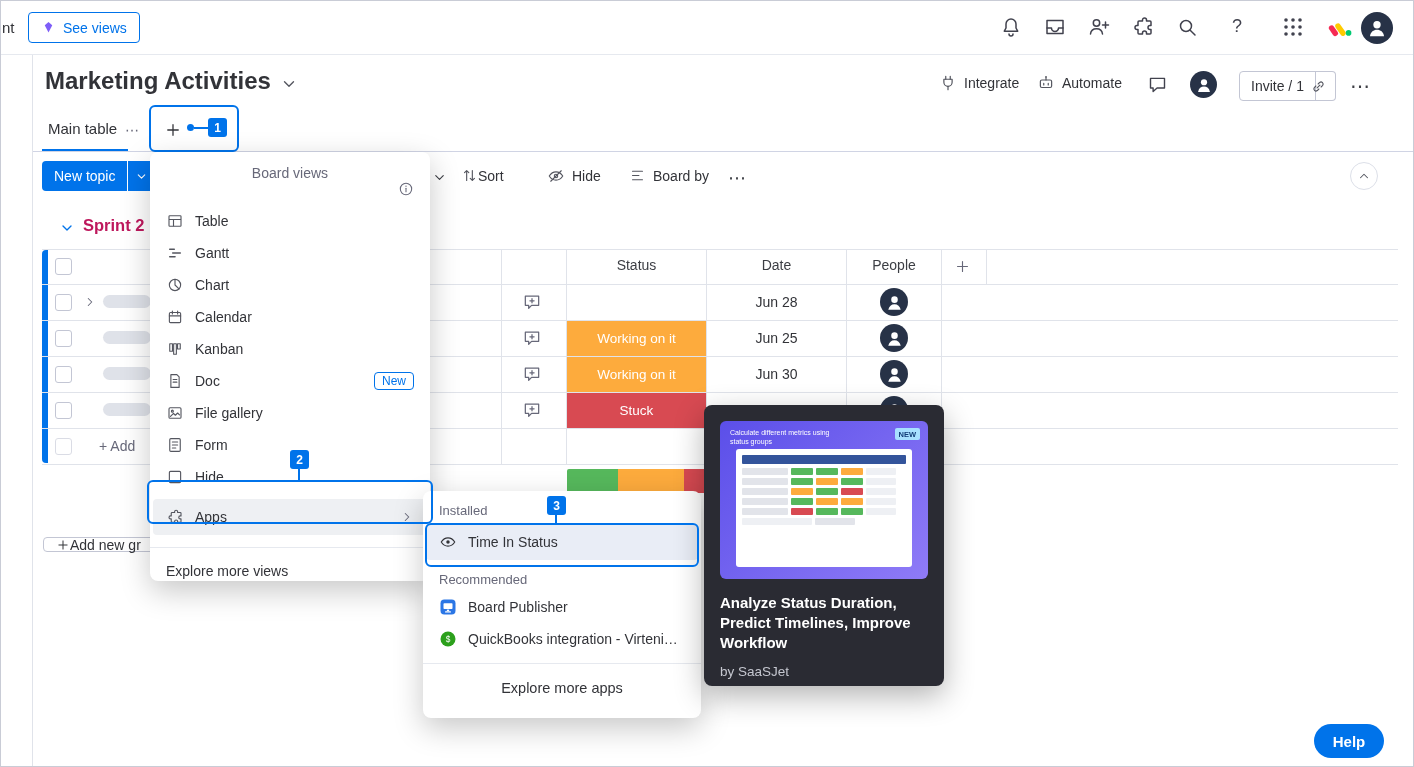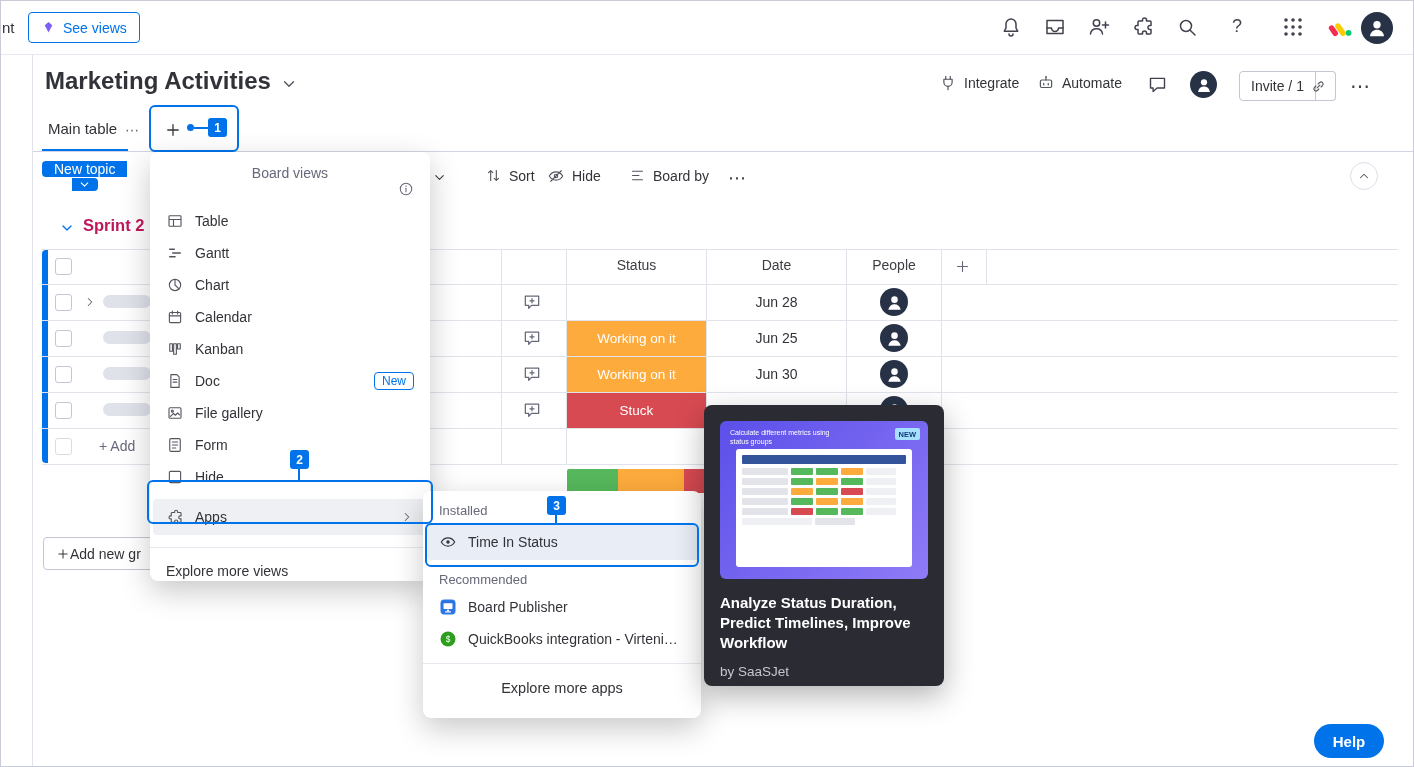--- a/index.html
+++ b/index.html
@@ -169,35 +169,35 @@
           <path d="M12 5v14M5 12h14"></path>
         </svg>
       </span>
   </div>
 
   <div class="ann" style="left:148px;top:104px;width:90px;height:47px;z-index:30;"></div>
   <div class="abs" style="left:186px;top:123px;width:7px;height:7px;border-radius:50%;background:#0073ea;z-index:60;"></div>
   <div class="conn" style="left:193px;top:125.5px;width:14px;height:2px;"></div>
   <div class="step" style="left:207px;top:117px;">1</div>
 
-  <div class="abs flex" style="left:41px;top:160px;height:30px;flex-direction:column;">
+  <div class="abs flex" style="left:41px;top:160px;height:30px;">
     <span class="flex" style="background:#0073ea;color:#fff;height:30px;padding:0 12px;border-radius:4px 0 0 4px;font-size:14px;">New topic</span>
     <span style="width:1px;height:30px;background:rgba(255,255,255,.35);"></span>
     <span class="flex" style="background:#0073ea;width:26px;height:30px;border-radius:0 4px 4px 0;justify-content:center;color:#fff;">
         <svg width="13" height="13" viewBox="0 0 24 24" fill="none" stroke="currentColor" stroke-width="2" stroke-linecap="round" stroke-linejoin="round">
           <path d="M6 9l6 6 6-6"></path>
         </svg>
       </span>
   </div>
   <span class="abs ic" style="left:431px;top:169px;color:#3c3e44;">
       <svg width="15" height="15" viewBox="0 0 24 24" fill="none" stroke="currentColor" stroke-width="1.8" stroke-linecap="round" stroke-linejoin="round">
         <path d="M6 9l6 6 6-6"></path>
       </svg>
     </span>
-  <div class="abs flex" style="left:484px;top:166px;gap:7px;">
+  <div class="abs flex" style="left:460px;top:166px;">
     <span class="ic">
         <svg width="17" height="17" viewBox="0 0 24 24" fill="none" stroke="currentColor" stroke-width="1.6" stroke-linecap="round" stroke-linejoin="round">
           <path d="M8 5v14M5 8l3-3 3 3"></path>
           <path d="M16 5v14M13 16l3 3 3-3"></path>
         </svg>
       </span>
     <span>Sort</span>
   </div>
   <div class="abs flex" style="left:546px;top:166px;gap:7px;">
     <span class="ic">
@@ -331,21 +331,21 @@
 
   <div class="abs chk" style="left:54px;top:437px;opacity:.6;"></div>
   <span class="abs" style="left:98px;top:437px;color:#676879;">+ Add</span>
 
   <div class="abs flex" style="left:566px;top:468px;width:139px;height:24px;border-radius:2px;overflow:hidden;">
     <span style="height: 100%; background: rgb(86, 184, 92); width: 37%;"></span>
     <span style="height: 100%; background: rgb(253, 171, 61); width: 47%;"></span>
     <span style="height: 100%; background: rgb(216, 74, 82); width: 16%;"></span>
   </div>
 
-  <div class="abs flex" style="left:42px;top:536px;width:150px;height:33px;border:1px solid #c3c6d4;border-radius:4px;gap:0;padding:0 12px;background:#fff;">
+  <div class="abs flex" style="left:42px;top:536px;width:150px;height:15px;border:1px solid #c3c6d4;border-radius:4px;gap:0;padding:0 12px;background:#fff;">
     <span class="ic" style="color:#323338;">
         <svg width="14" height="14" viewBox="0 0 24 24" fill="none" stroke="currentColor" stroke-width="1.7" stroke-linecap="round">
           <path d="M12 5v14M5 12h14"></path>
         </svg>
       </span>
     <span style="white-space:nowrap;">Add new gr</span>
   </div>
 
   <div class="menu-panel" style="left:149px;top:151px;width:280px;height:429px;z-index:40;">
     <div class="flex" style="padding:13px 16px 8px;flex-direction:column;">

